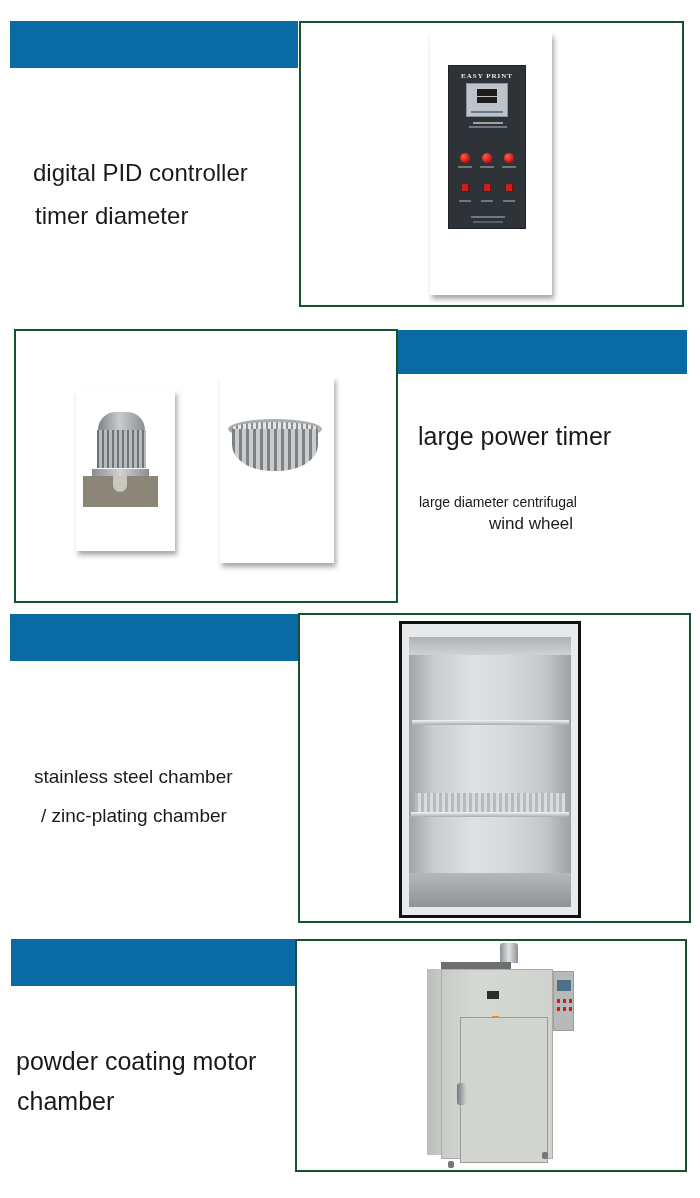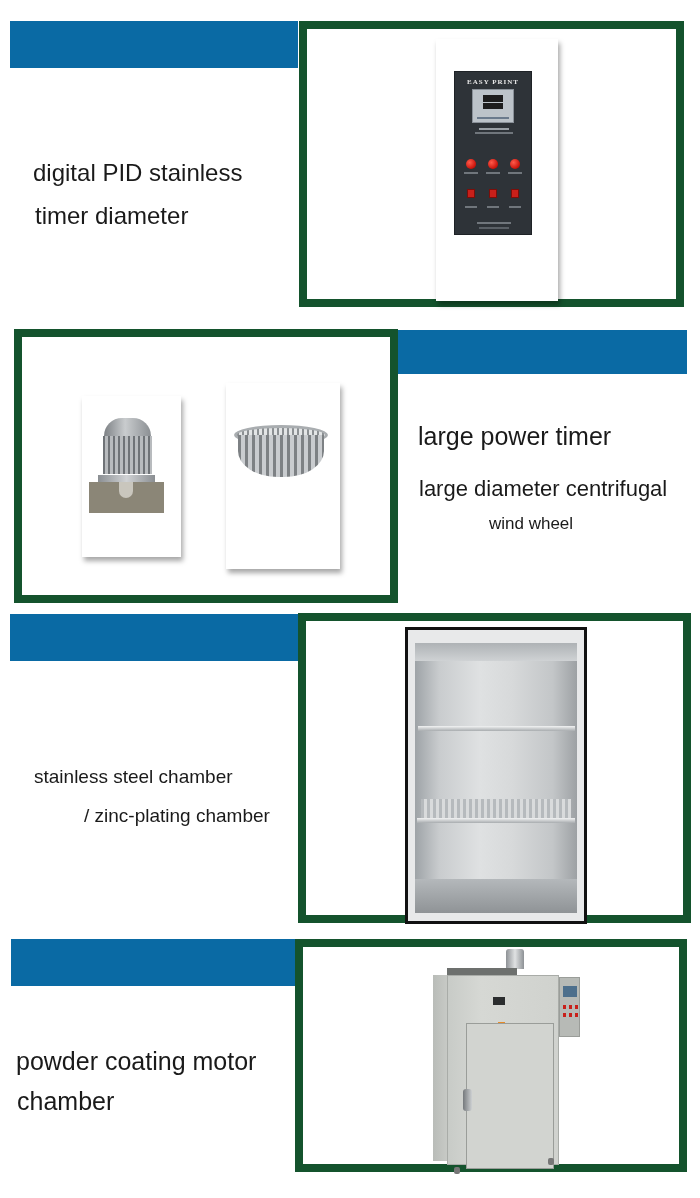--- a/index.html
+++ b/index.html
@@ -1,18 +1,18 @@
 <!DOCTYPE html>
 <html><head>
 <meta charset="utf-8">
 <style>
   * { box-sizing: border-box; margin: 0; padding: 0; }
   body { width: 700px; height: 1198px; background: #ffffff; position: relative; overflow: hidden; font-family: "Liberation Sans", sans-serif; color: #111; }
   .bar { position: absolute; background: #0a6aa4; }
-  .frame { position: absolute; border: 8px solid #14532d; background: #fff; }
+  .frame { position: absolute; border: 2px solid #14532d; background: #fff; }
   .txt { position: absolute; color: #1a1a1a; font-family: "Liberation Sans", sans-serif; white-space: nowrap; }
   .shadow-card { position: absolute; background: #fff; box-shadow: 2px 4px 5px rgba(0,0,0,0.35); }
 
   
   .panel { position: absolute; background: #2e3338; border: 1px solid #1e2226; }
   .panel-brand { position: absolute; left: 0; right: 0; top: 6px; text-align: center; color: #e6e6e6; font-family: "Liberation Serif", serif; font-weight: bold; font-size: 7px; letter-spacing: 1px; }
   .display { position: absolute; background: #bcc3c9; border: 1px solid #8a9199; }
   .lcd { position: absolute; background: #1d1d1d; }
   .knob { position: absolute; width: 10px; height: 10px; border-radius: 50%; background: radial-gradient(circle at 35% 35%, #ff5a4a, #c8120a 70%); }
   .sw { position: absolute; width: 8px; height: 9px; background: #c8201a; border: 1px solid #7a0e0a; }
@@ -28,21 +28,21 @@
   .oven-body { position: absolute; background: linear-gradient(90deg, #c8cbc7 0%, #d6d8d4 30%, #d0d2ce 100%); border: 1px solid #a9aca8; }
   .oven-side { position: absolute; background: linear-gradient(90deg, #b9bcb8, #cfd1cd); }
   .oven-door { position: absolute; border: 1px solid #9a9d99; background: #d2d4d0; }
   .ctrl-col { position: absolute; background: #b7bab6; border: 1px solid #9a9d99; }
 </style>
 </head>
 <body>
 
 <section>
   <div class="bar" style="left:10px; top:21px; width:288px; height:47px;"></div>
-  <div class="txt" style="left:33px; top:159px; font-size:24px;">digital PID stainless</div>
+  <div class="txt" style="left:33px; top:159px; font-size:24px;">digital PID controller</div>
   <div class="txt" style="left:35px; top:202px; font-size:24px;">timer diameter</div>
 
   <div class="frame" style="left:299px; top:21px; width:385px; height:286px;">
     <div class="shadow-card" style="left:129px; top:10px; width:122px; height:262px;">
       <div class="panel" style="left:18px; top:32px; width:78px; height:164px;">
         <div class="panel-brand">EASY PRINT</div>
         <div class="display" style="left:17px; top:17px; width:42px; height:34px;">
           <div class="lcd" style="left:10px; top:5px; width:20px; height:7px;"></div>
           <div class="lcd" style="left:10px; top:13px; width:20px; height:6px;"></div>
           <div class="tiny" style="left:4px; top:27px; width:32px; background:#6a7a8c;"></div>
@@ -79,28 +79,28 @@
       <div style="position:absolute; left:37px; top:86px; width:14px; height:16px; background:#c9c6bd; border-radius:0 0 7px 7px;"></div>
     </div>
 
     <div class="shadow-card" style="left:204px; top:46px; width:114px; height:186px;">
       <div style="position:absolute; left:8px; top:42px; width:94px; height:20px; border-radius:50%; border:3px solid #a9adb0; background:repeating-linear-gradient(90deg,#8c9093 0 2px,#e3e5e6 2px 5px);"></div>
       <div style="position:absolute; left:12px; top:52px; width:86px; height:42px; border-radius:0 0 40px 40px / 0 0 26px 26px; background:repeating-linear-gradient(90deg,#7d8184 0 3px,#c9cccf 3px 7px);"></div>
     </div>
   </div>
   <div class="bar" style="left:398px; top:330px; width:289px; height:44px;"></div>
   <div class="txt" style="left:418px; top:422px; font-size:25px;">large power timer</div>
-  <div class="txt" style="left:419px; top:476px; font-size:22px;">large diameter centrifugal</div>
+  <div class="txt" style="left:419px; top:494px; font-size:14px;">large diameter centrifugal</div>
   <div class="txt" style="left:489px; top:514px; font-size:17px;">wind wheel</div>
 </section>
 
 <section>
   <div class="bar" style="left:10px; top:614px; width:288px; height:47px;"></div>
   <div class="txt" style="left:34px; top:766px; font-size:19px;">stainless steel chamber</div>
-  <div class="txt" style="left:41px; top:805px; font-size:19px;margin-left:43px;">/ zinc-plating chamber</div>
+  <div class="txt" style="left:41px; top:805px; font-size:19px;">/ zinc-plating chamber</div>
 
   <div class="frame" style="left:298px; top:613px; width:393px; height:310px;">
     <div class="chamber-outer" style="left:99px; top:6px; width:182px; height:297px;">
       <div style="position:absolute; left:3px; top:3px; right:3px; bottom:3px; background:#e8e9ea;"></div>
       <div class="chamber-inner" style="left:10px; top:16px; width:162px; height:270px;"></div>
       <div style="position:absolute; left:10px; top:16px; width:162px; height:18px; background:linear-gradient(#aeb2b5,#cfd2d4);"></div>
       <div class="shelf" style="left:13px; top:99px; width:157px;"></div>
       <div class="shelf-grid" style="left:16px; top:172px; width:150px; height:20px;"></div>
       <div class="shelf" style="left:12px; top:191px; width:158px;"></div>
       <div style="position:absolute; left:10px; top:252px; width:162px; height:34px; background:linear-gradient(#b4b8bb,#8f9396);"></div>

